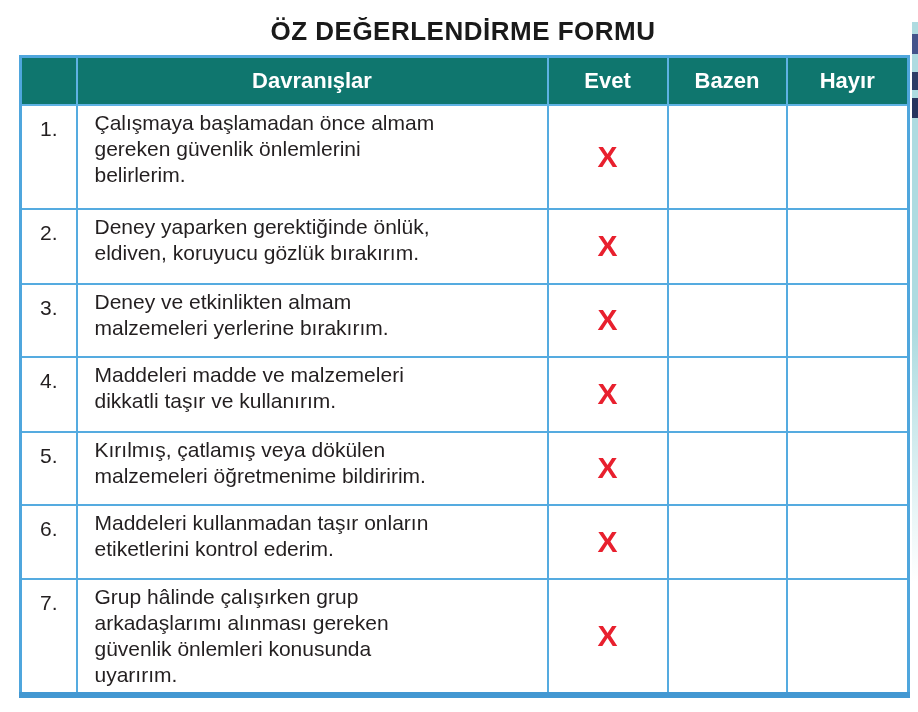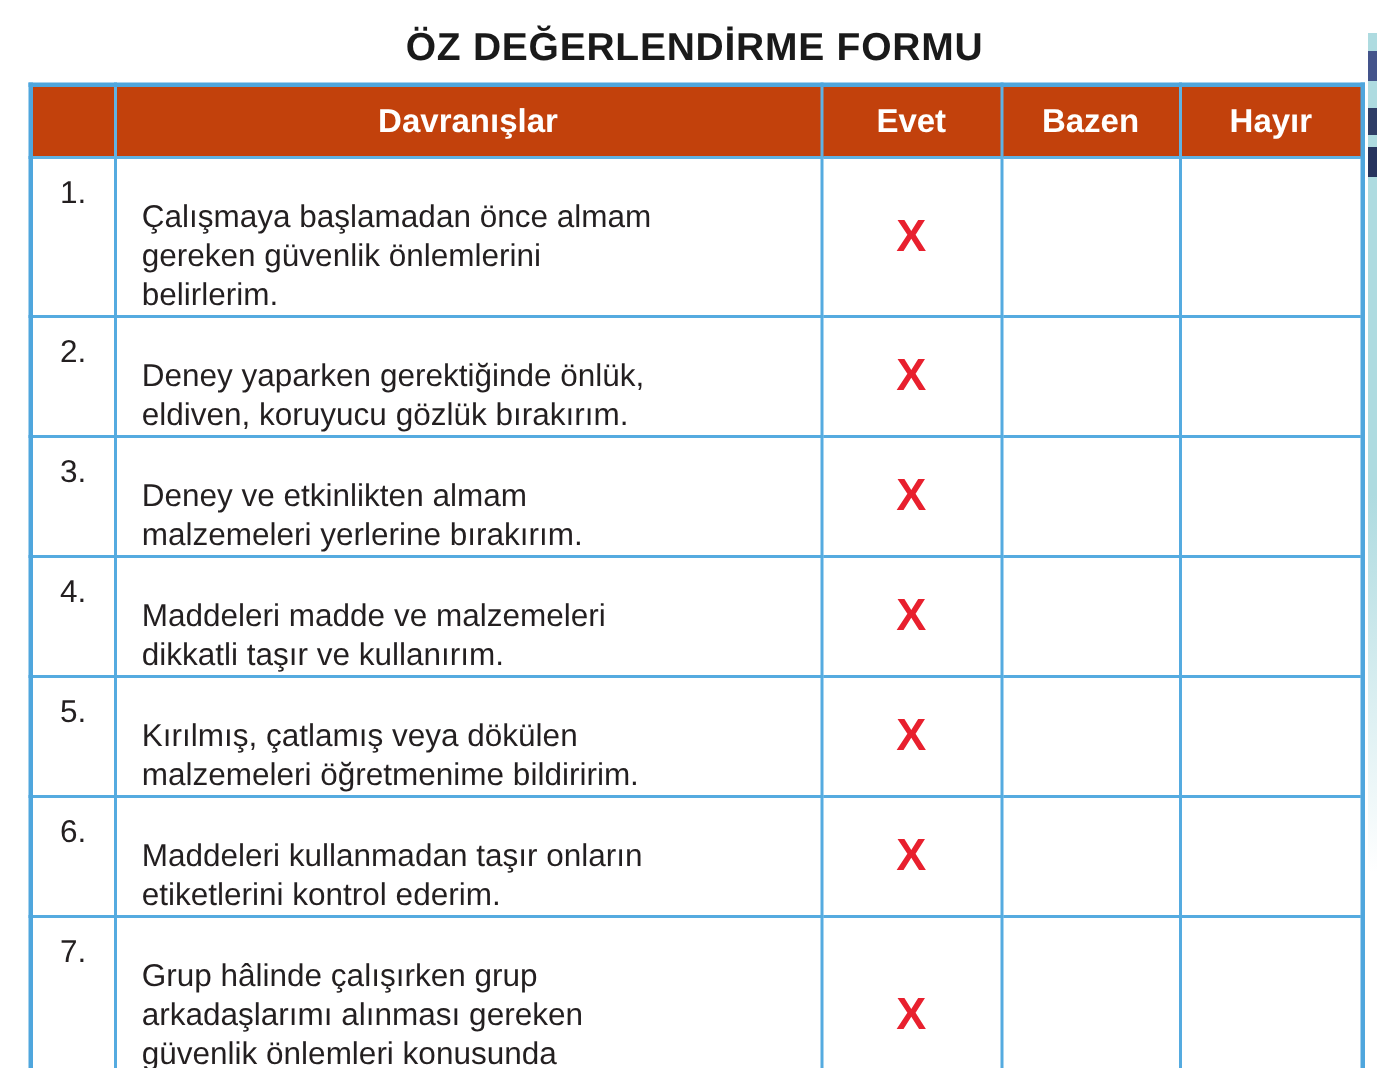--- a/index.html
+++ b/index.html
@@ -31,21 +31,21 @@
     border-collapse: collapse;
     table-layout: fixed;
     border: 3px solid #4fa6dd;
     border-bottom: 6px solid #4398d2;
   }
   .form-table th, .form-table td {
     border: 2px solid #55abe0;
   }
   .form-table thead tr { height: 48px; }
   .form-table thead th {
-    background: #c2410c;
+    background: #0f766e;
     color: #ffffff;
     font-size: 22px;
     font-weight: bold;
     text-align: center;
     vertical-align: middle;
     border-color: #5fb2e4;
   }
   .form-table tbody tr:nth-child(1) { height: 104px; }
   .form-table tbody tr:nth-child(2) { height: 75px; }
   .form-table tbody tr:nth-child(3) { height: 73px; }
@@ -56,21 +56,21 @@
 
   td.num-cell {
     vertical-align: top;
     text-align: center;
     padding-top: 11px;
     font-size: 21px;
     font-weight: 500;
   }
   td.behavior-cell {
     vertical-align: top;
-    padding: 26px 8px 0 17px;
+    padding: 4px 8px 0 17px;
     font-size: 21px;
     line-height: 26px;
     white-space: pre-line;
   }
   td.mark-cell {
     vertical-align: middle;
     text-align: center;
   }
   td.mark-cell .x-mark {
     color: #e8202e;

